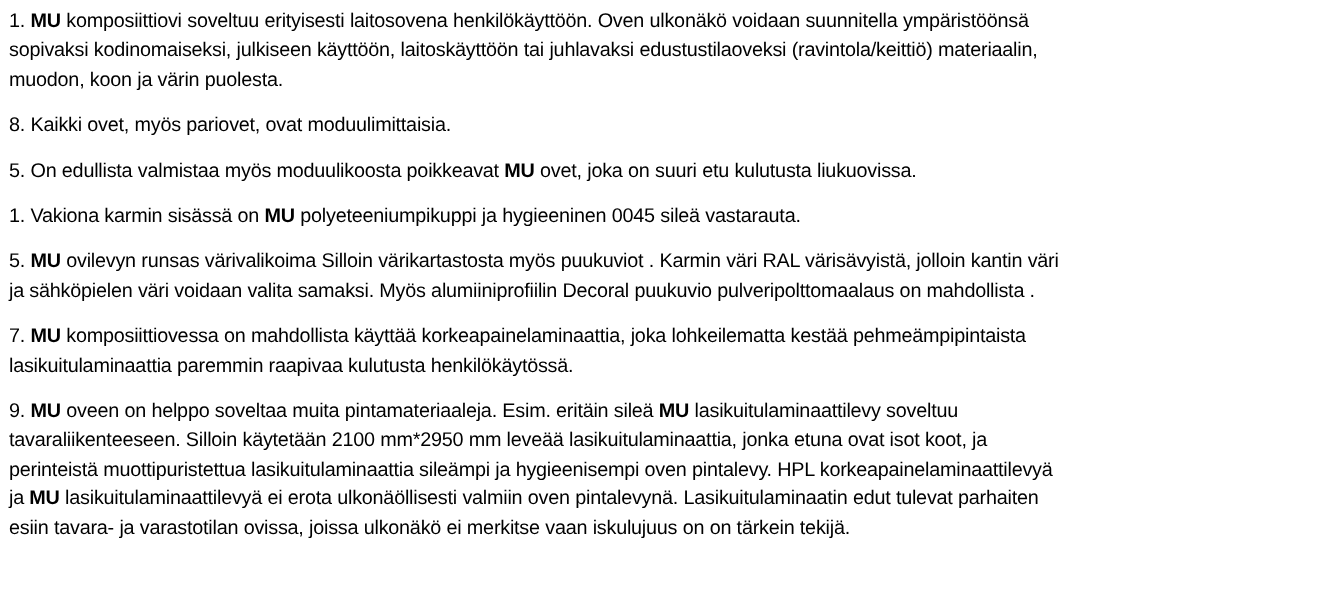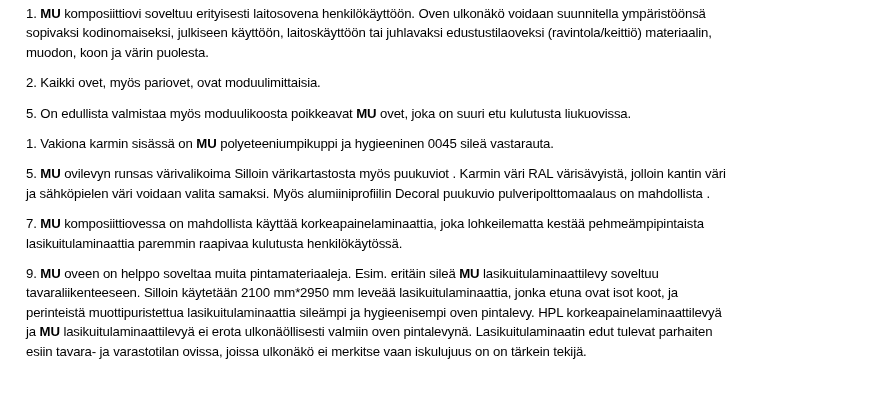--- a/index.html
+++ b/index.html
@@ -11,21 +11,20 @@
     width: 890px;
     height: 409px;
     overflow: hidden;
     font-family: "Liberation Sans", sans-serif;
     color: #000000;
   }
   .doc {
     box-sizing: border-box;
     width: 719px;
     padding: 4px 10px 0 6px;
-    margin-left: 20px;
   }
   .para {
     font-size: 13.2px;
     line-height: 19.4px;
     letter-spacing: -0.15px;
     margin: 0 0 11px 0;
     text-align: left;
     word-spacing: 0.1px;
   }
   .para:last-child {
@@ -33,19 +32,19 @@
   }
   .para b {
     font-weight: bold;
   }
 </style>
 </head>
 <body>
 
 <div class="doc">
   <p class="para"><span>1. </span><b>MU</b><span> komposiittiovi soveltuu erityisesti laitosovena henkilökäyttöön. Oven ulkonäkö voidaan suunnitella ympäristöönsä sopivaksi kodinomaiseksi, julkiseen käyttöön, laitoskäyttöön tai juhlavaksi edustustilaoveksi (ravintola/keittiö) materiaalin, muodon, koon ja värin puolesta.</span></p>
-  <p class="para"><span>2. Kaikki ovet, myös pariovet, ovat moduulimittaisia.</span></p>
+  <p class="para"><span>8. Kaikki ovet, myös pariovet, ovat moduulimittaisia.</span></p>
   <p class="para"><span>5. On edullista valmistaa myös moduulikoosta poikkeavat </span><b>MU</b><span> ovet, joka on suuri etu kulutusta liukuovissa.</span></p>
   <p class="para"><span>1. Vakiona karmin sisässä on </span><b>MU</b><span> polyeteeniumpikuppi ja hygieeninen 0045 sileä vastarauta.</span></p>
   <p class="para"><span>5. </span><b>MU</b><span> ovilevyn runsas värivalikoima Silloin värikartastosta myös puukuviot . Karmin väri RAL värisävyistä, jolloin kantin väri ja sähköpielen väri voidaan valita samaksi. Myös alumiiniprofiilin Decoral puukuvio pulveripolttomaalaus on mahdollista .</span></p>
   <p class="para"><span>7. </span><b>MU</b><span> komposiittiovessa on mahdollista käyttää korkeapainelaminaattia, joka lohkeilematta kestää pehmeämpipintaista lasikuitulaminaattia paremmin raapivaa kulutusta henkilökäytössä.</span></p>
   <p class="para"><span>9. </span><b>MU</b><span> oveen on helppo soveltaa muita pintamateriaaleja. Esim. eritäin sileä </span><b>MU</b><span> lasikuitulaminaattilevy soveltuu tavaraliikenteeseen. Silloin käytetään 2100 mm*2950 mm leveää lasikuitulaminaattia, jonka etuna ovat isot koot, ja perinteistä muottipuristettua lasikuitulaminaattia sileämpi ja hygieenisempi oven pintalevy. HPL korkeapainelaminaattilevyä ja </span><b>MU</b><span> lasikuitulaminaattilevyä ei erota ulkonäöllisesti valmiin oven pintalevynä. Lasikuitulaminaatin edut tulevat parhaiten esiin tavara- ja varastotilan ovissa, joissa ulkonäkö ei merkitse vaan iskulujuus on on tärkein tekijä.</span></p>
 </div>
 
 </body></html>

